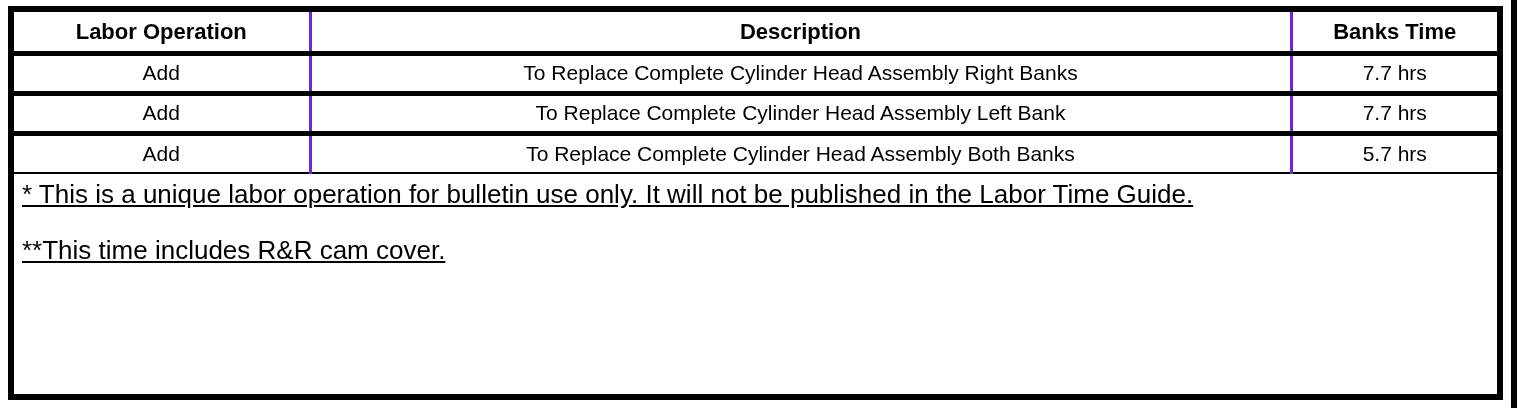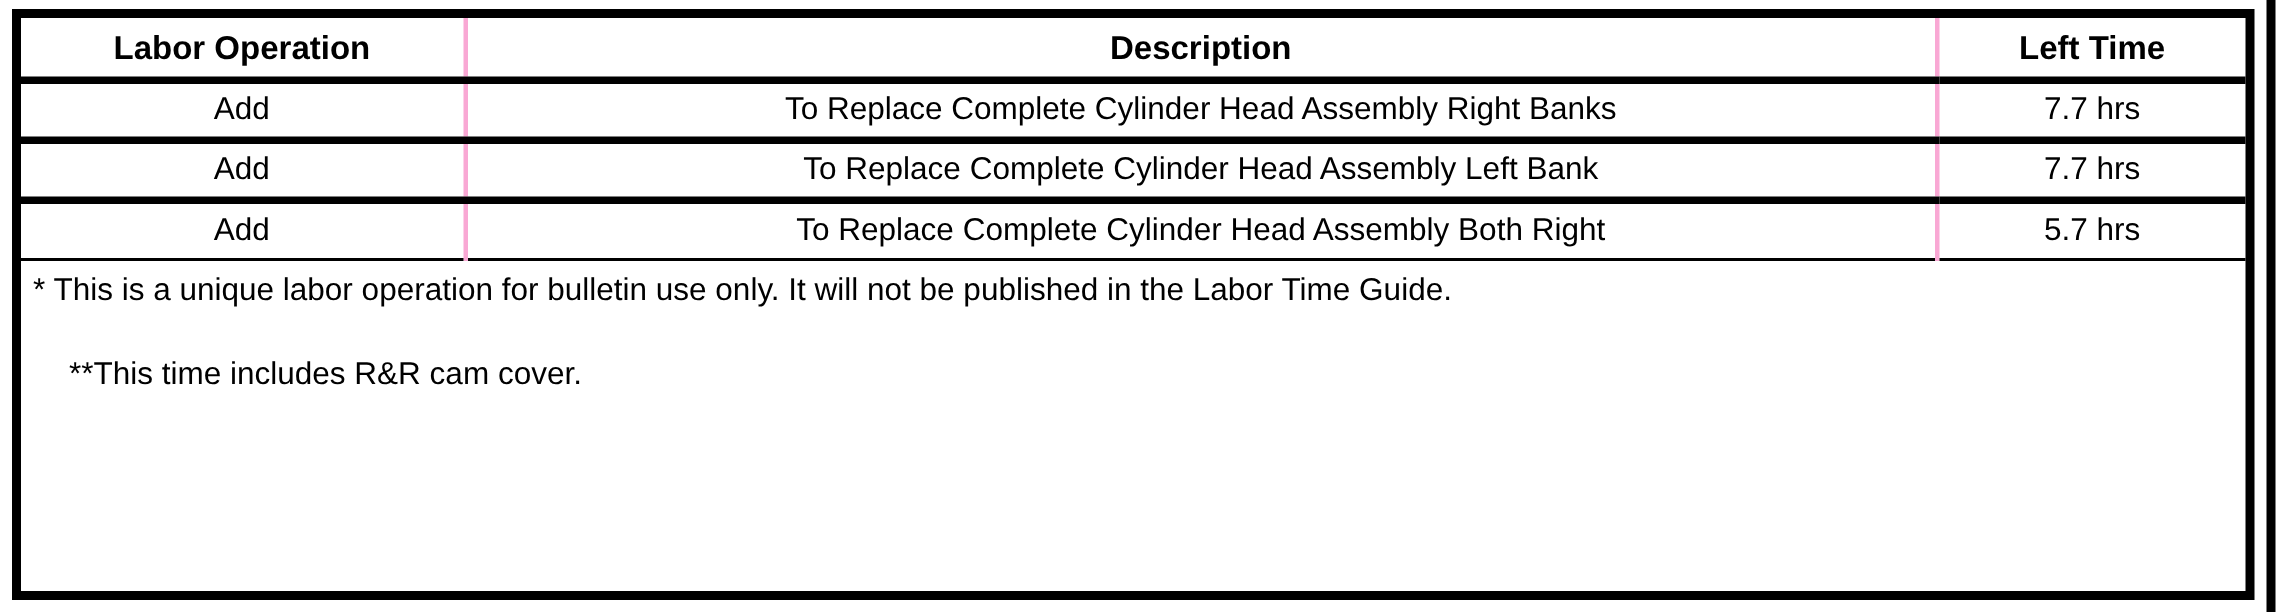--- a/index.html
+++ b/index.html
@@ -32,42 +32,42 @@
 
   th, td {
     padding: 0;
     text-align: center;
     vertical-align: middle;
     font-size: 21px;
     line-height: 1.15;
     overflow: hidden;
     white-space: nowrap;
   }
-  td + td, th + th { border-left: 3px solid #f9a8d4; }
+  td + td, th + th { border-left: 3px solid #6d28d9; }
 
   thead tr { height: 41px; }
   thead th {
     font-weight: bold;
     font-size: 22px;
     border-bottom: 5px solid #000;
   }
 
   tbody tr { height: 40px; }
   tbody tr.thin  > td { border-bottom: 2px solid #000; }
   tbody tr.thick > td { border-bottom: 5px solid #000; }
 
   tr.footnote-row { height: auto; }
   td.footnote-cell {
     text-align: left;
     vertical-align: top;
     padding: 8px 10px 6px 8px;
     white-space: normal;
   }
-  .footnote-line { font-size: 21px; line-height: 24px; }
-  .footnote-line + .footnote-line { margin-top: 32px; margin-left: 24px; }
+  .footnote-line { font-size: 26px; line-height: 24px; text-decoration: underline; }
+  .footnote-line + .footnote-line { margin-top: 32px; }
 
   .right-edge-line {
     position: absolute;
     left: 1511px; top: 0;
     width: 6px; height: 408px;
     background: #000;
   }
 </style>
 </head>
 <body>
@@ -78,37 +78,37 @@
     <table class="labor">
       <colgroup>
         <col class="c-op">
         <col class="c-desc">
         <col class="c-time">
       </colgroup>
       <thead>
         <tr>
           <th>Labor Operation</th>
           <th>Description</th>
-          <th>Left Time</th>
+          <th>Banks Time</th>
         </tr>
       </thead>
       <tbody>
         <tr class="thick">
           <td>Add</td>
           <td>To Replace Complete Cylinder Head Assembly Right Banks</td>
           <td>7.7 hrs</td>
         </tr>
         <tr class="thick">
           <td>Add</td>
           <td>To Replace Complete Cylinder Head Assembly Left Bank</td>
           <td>7.7 hrs</td>
         </tr>
         <tr class="thin">
           <td>Add</td>
-          <td>To Replace Complete Cylinder Head Assembly Both Right</td>
+          <td>To Replace Complete Cylinder Head Assembly Both Banks</td>
           <td>5.7 hrs</td>
         </tr>
         <tr class="footnote-row">
           <td class="footnote-cell" colspan="3">
             <div class="footnote-line">* This is a unique labor operation for bulletin use only. It will not be published in the Labor Time Guide.</div>
             <div class="footnote-line">**This time includes R&amp;R cam cover.</div>
           </td>
         </tr>
       </tbody>
     </table>

